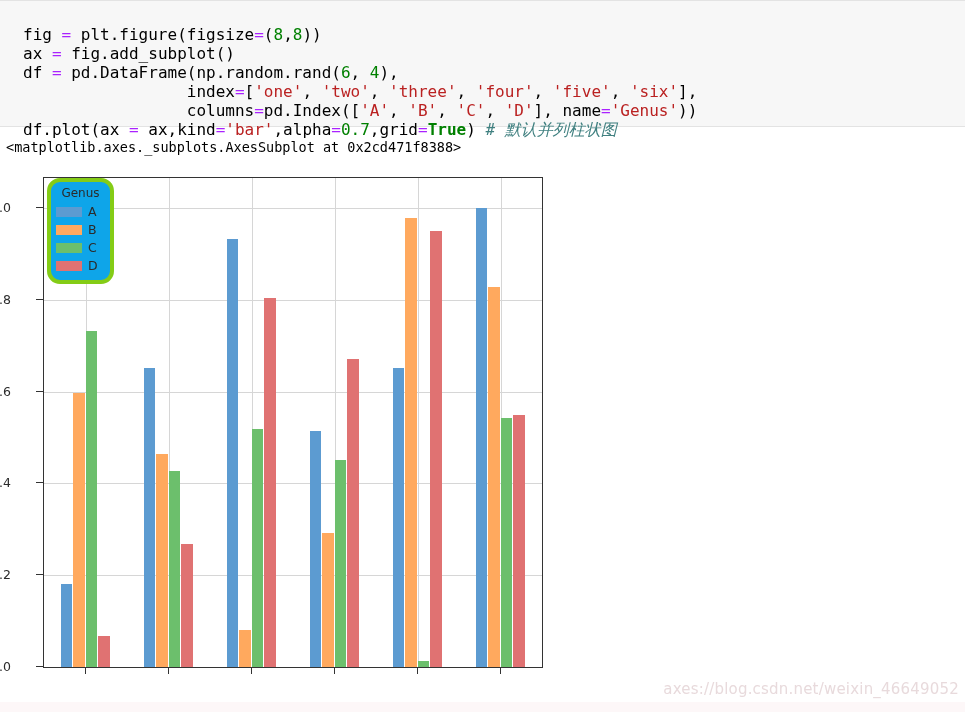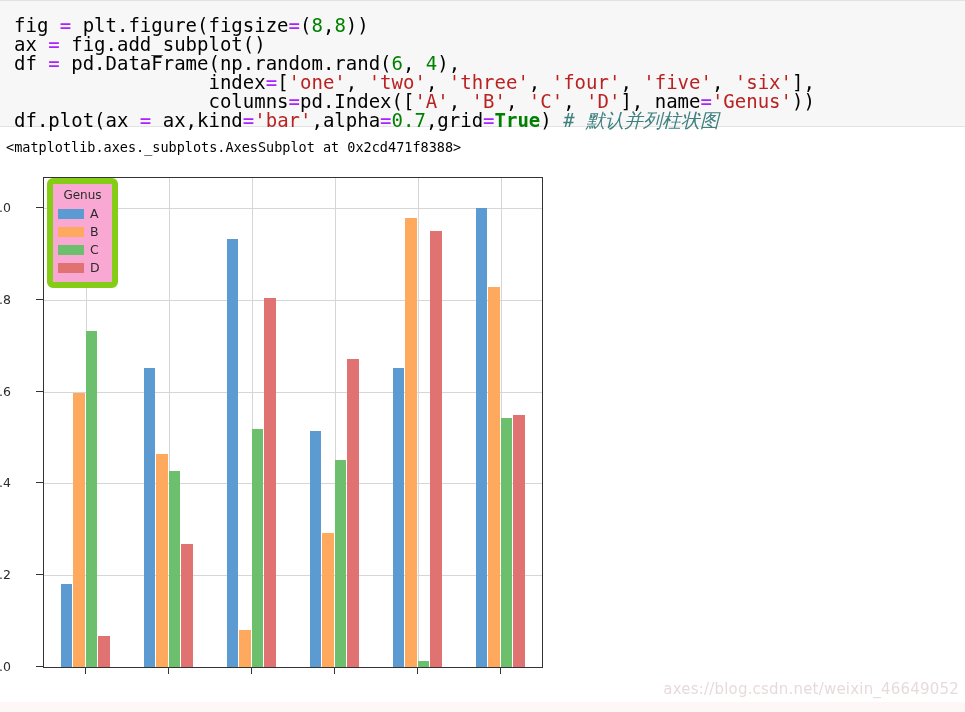--- a/index.html
+++ b/index.html
@@ -31,23 +31,23 @@
   #code-cell .gutter {
     position: absolute;
     left: 0; top: 0; bottom: 0;
     width: 3px;
     background: #f7f7f7;
   }
   #code-pre {
     position: absolute;
     left: 6px;
     top: 7px;
-    margin: 8px;
+    margin: 17px;
     font-family: "DejaVu Sans Mono", monospace;
-    font-size: 19px;
+    font-size: 16px;
     line-height: 19px;
     white-space: pre;
     color: #000000;
     letter-spacing: 0px;
   }
   .tok-op   { color: #aa22ff; }
   .tok-num  { color: #008000; }
   .tok-str  { color: #ba2121; }
   .tok-kw   { color: #008000; font-weight: bold; }
   .tok-com  { color: #408080; font-style: italic; }
@@ -151,23 +151,23 @@
     bottom: 0;
   }
 
   
   #legend {
     position: absolute;
     left: 47px;
     top: 178px;
     width: 49px;
     padding: 4px 5px 5px 5px;
-    background: #f9a8d4;
-    border: 6px solid #84cc16;
-    border-radius: 6px;
+    background: #0ea5e9;
+    border: 4px solid #84cc16;
+    border-radius: 13px;
     box-sizing: content-box;
     z-index: 5;
   }
   #legend-title {
     font-family: "DejaVu Sans", sans-serif;
     font-size: 12px;
     color: #2b2b2b;
     text-align: center;
     margin-bottom: 3px;
     line-height: 14px;

